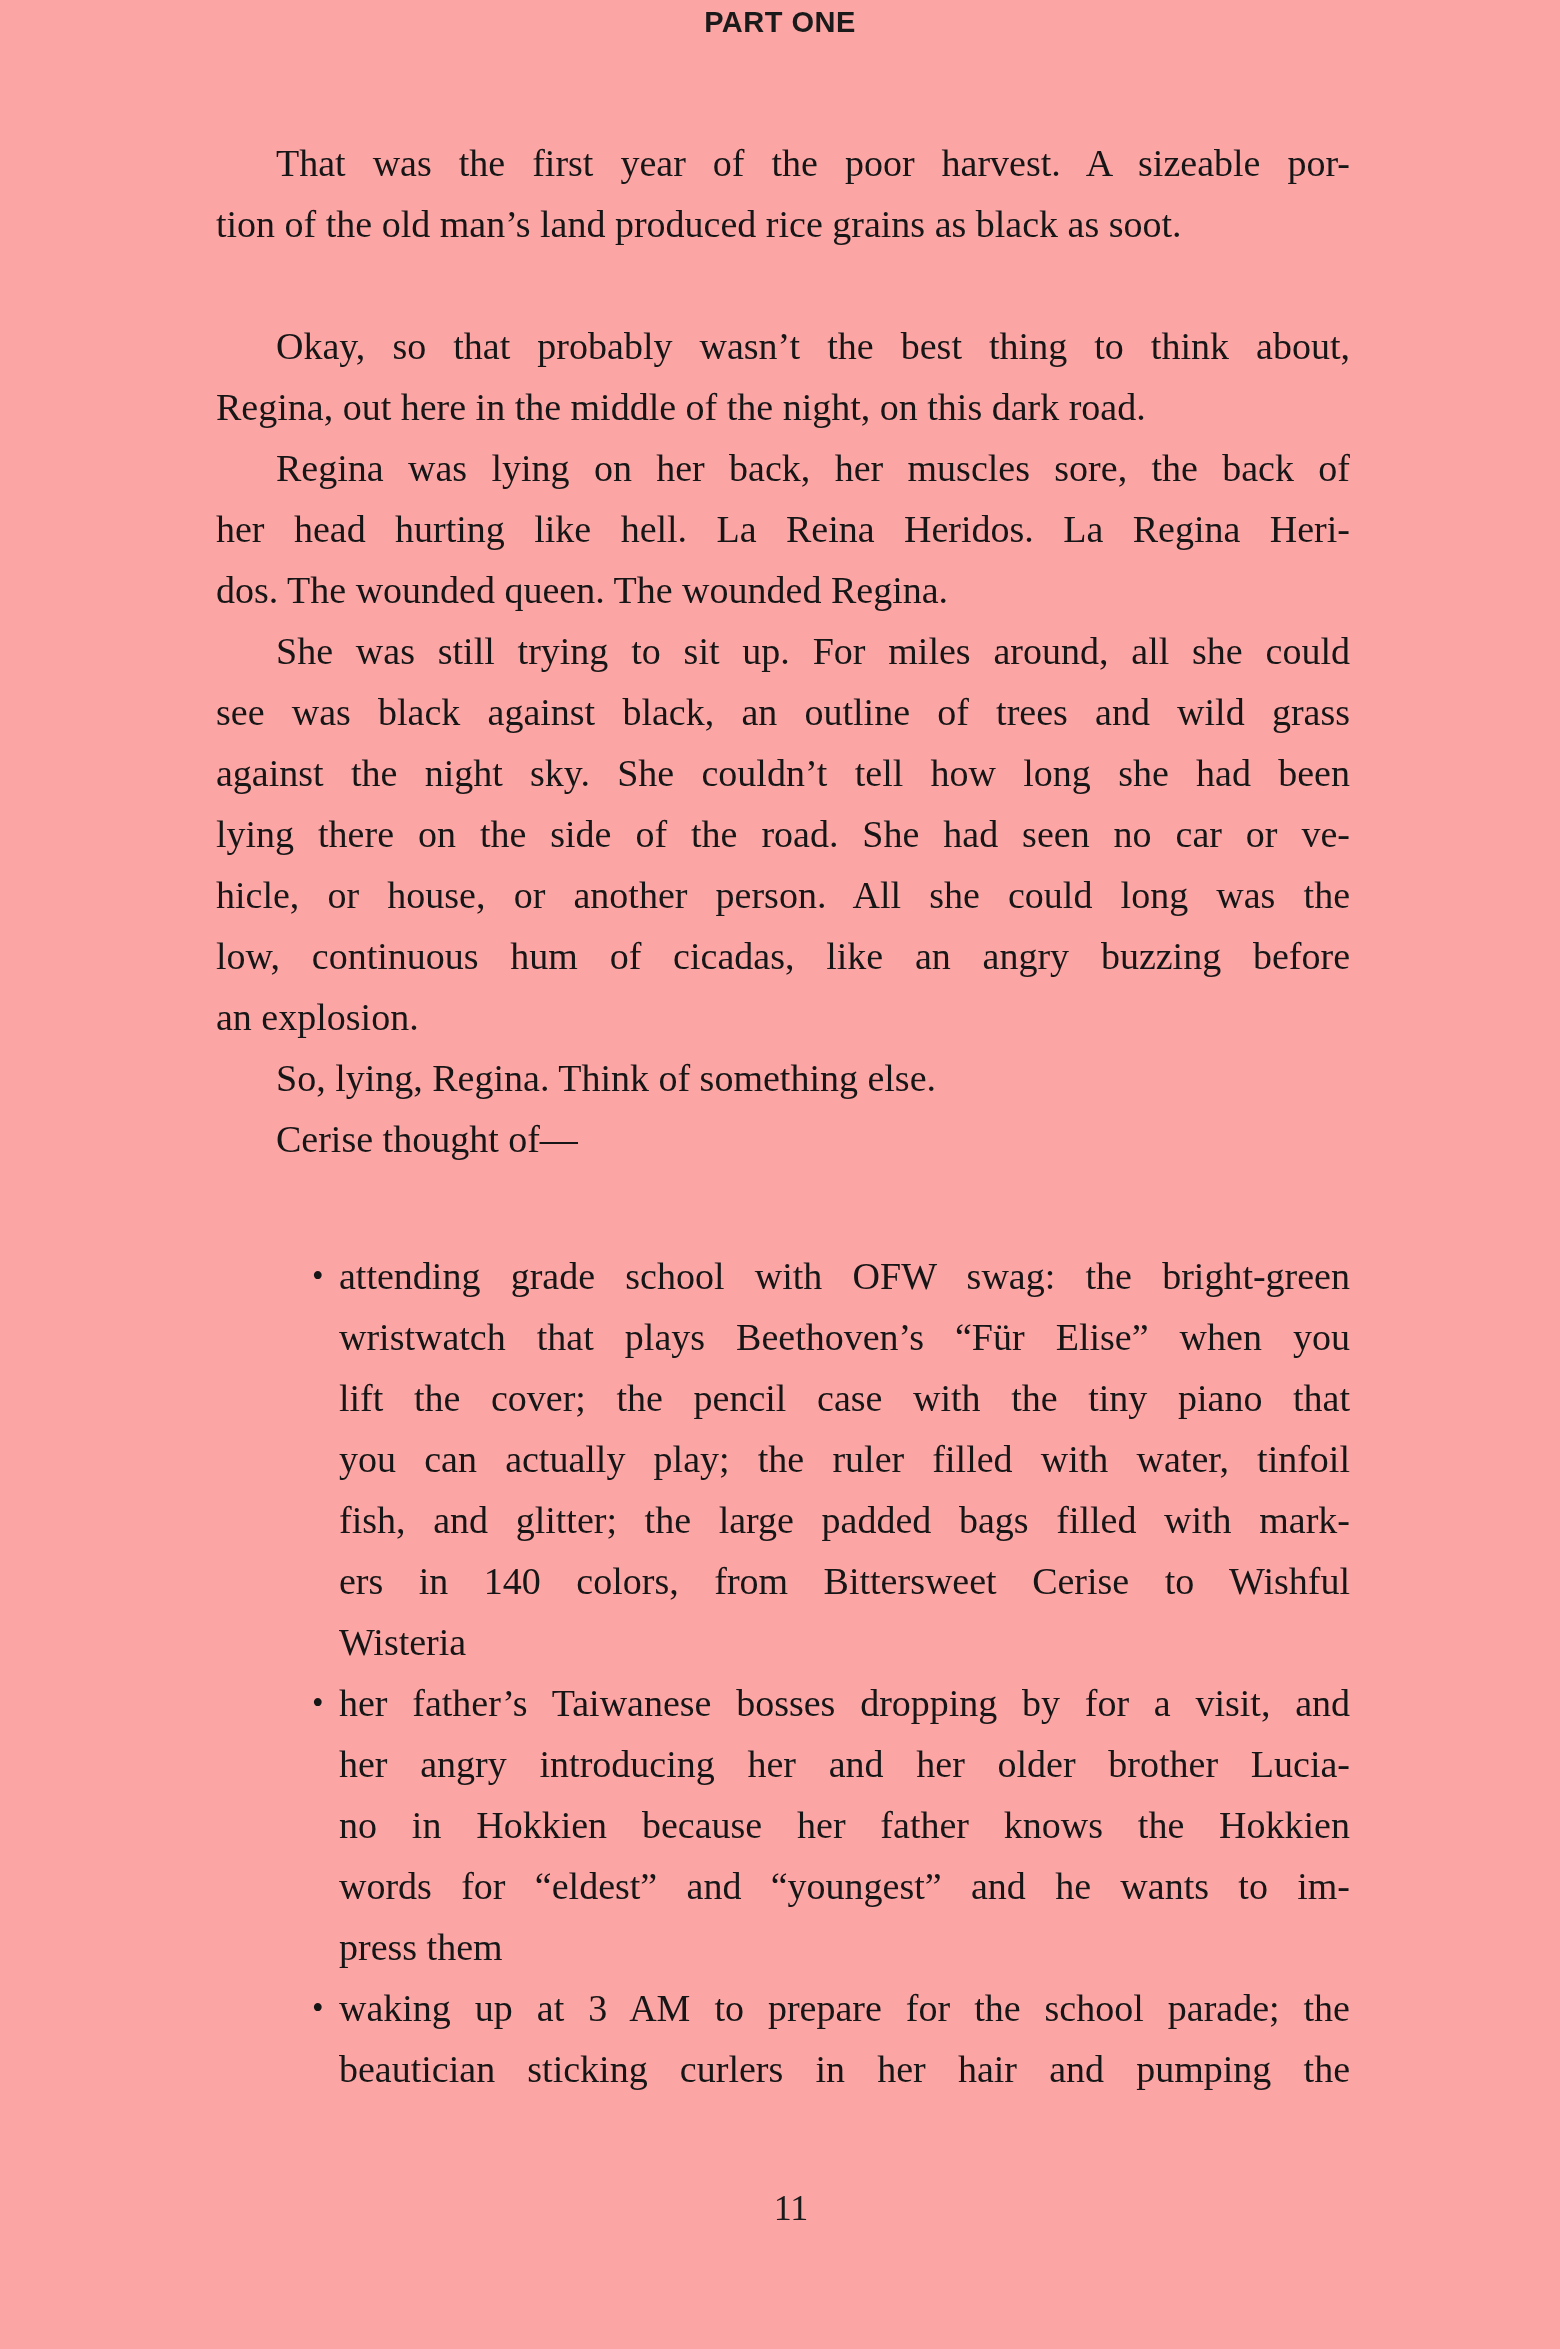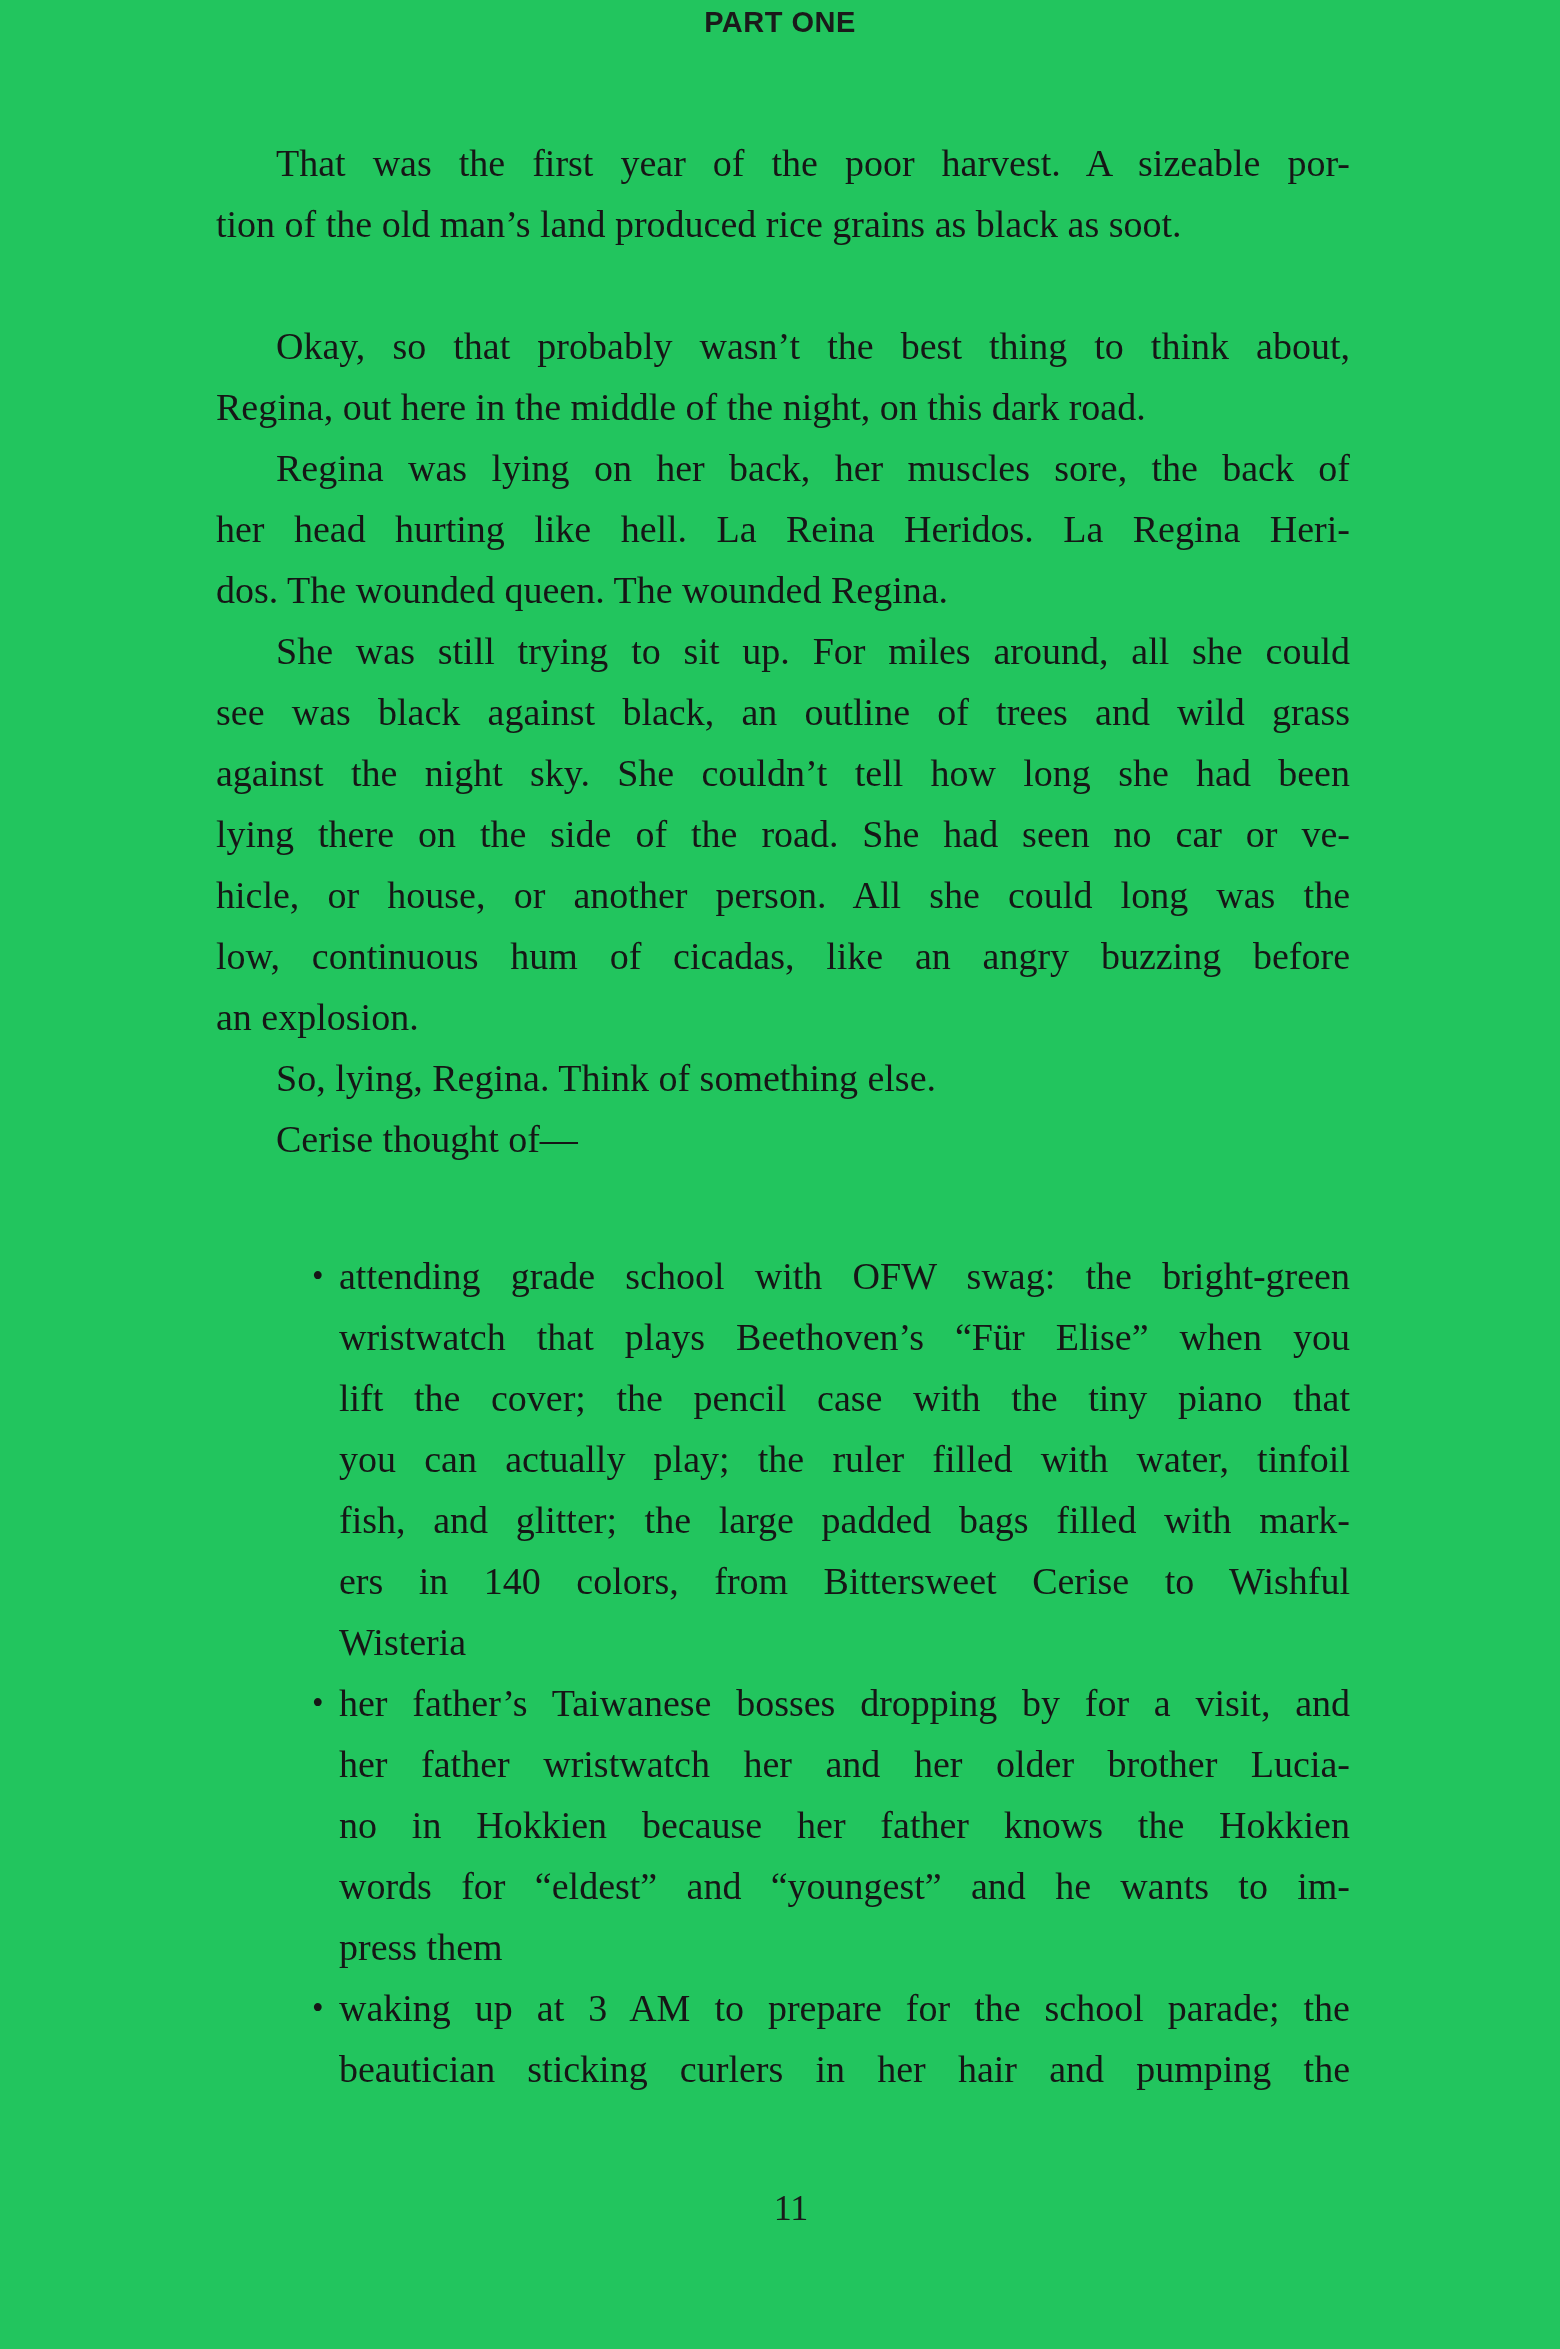--- a/index.html
+++ b/index.html
@@ -4,21 +4,21 @@
 <style>
   html, body {
     margin: 0;
     padding: 0;
     background: #ffffff;
   }
   .page {
     position: relative;
     width: 1560px;
     height: 2349px;
-    background: #22c55e;
+    background: #fca5a5;
     color: #161616;
     font-family: "Liberation Serif", serif;
     overflow: hidden;
   }
   .part-title {
     position: absolute;
     top: 5.9px;
     left: 0;
     width: 100%;
     text-align: center;
@@ -123,21 +123,21 @@
         <span class="line">lift the cover; the pencil case with the tiny piano that</span>
         <span class="line">you can actually play; the ruler filled with water, tinfoil</span>
         <span class="line">fish, and glitter; the large padded bags filled with mark-</span>
         <span class="line">ers in 140 colors, from Bittersweet Cerise to Wishful</span>
         <span class="line end">Wisteria</span>
       </li>
 
       <li class="bullet-item">
         <span class="dot">•</span>
         <span class="line">her father’s Taiwanese bosses dropping by for a visit, and</span>
-        <span class="line">her father wristwatch her and her older brother Lucia-</span>
+        <span class="line">her angry introducing her and her older brother Lucia-</span>
         <span class="line">no in Hokkien because her father knows the Hokkien</span>
         <span class="line">words for “eldest” and “youngest” and he wants to im-</span>
         <span class="line end">press them</span>
       </li>
 
       <li class="bullet-item">
         <span class="dot">•</span>
         <span class="line">waking up at 3 AM to prepare for the school parade; the</span>
         <span class="line">beautician sticking curlers in her hair and pumping the</span>
       </li>

